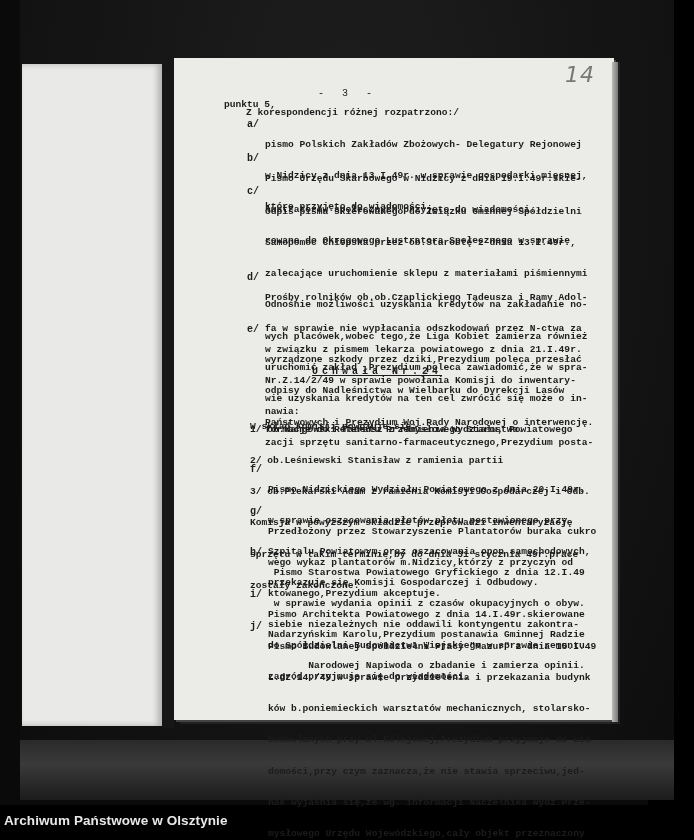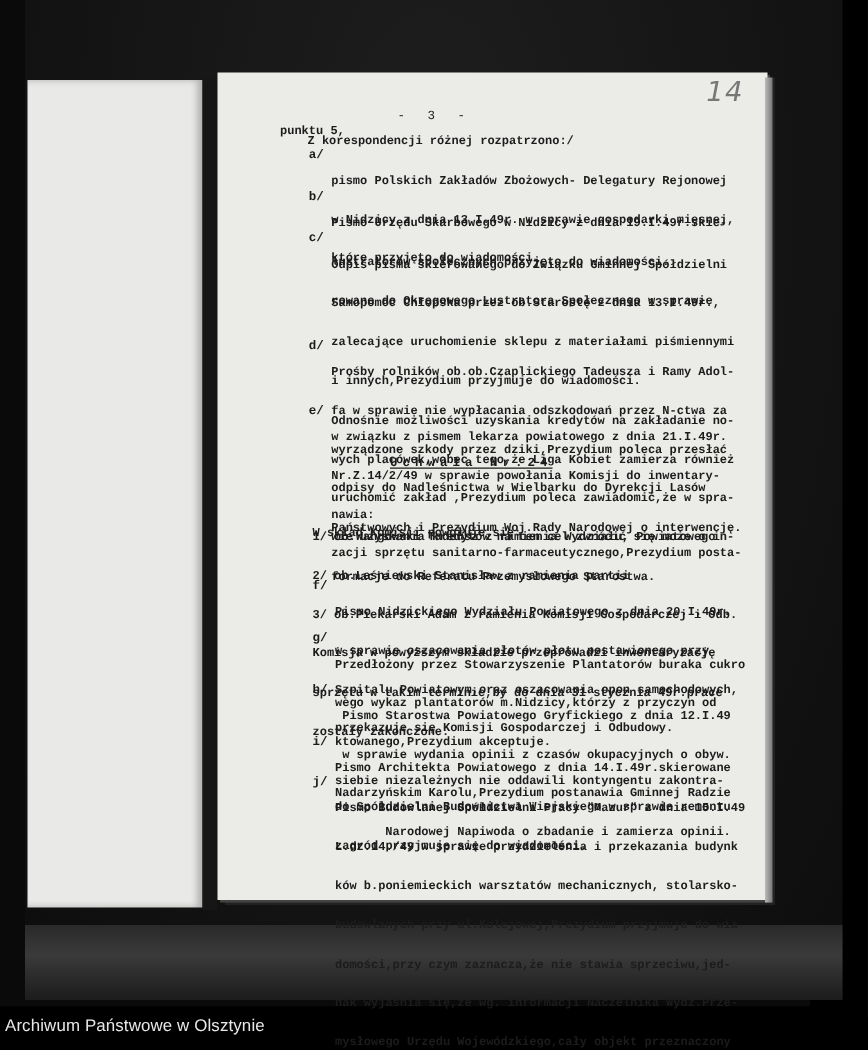--- a/index.html
+++ b/index.html
@@ -52,21 +52,21 @@
   .text .line { display: block; }
   .marker {
     position: absolute; font-size: 10px; color: #1c1c1c; font-weight: bold;
   }
   .heading {
     position: absolute; left: 312px; top: 366px; font-size: 10px; font-weight: bold; color: #1c1c1c;
     letter-spacing: 4px; text-decoration: underline;
   }
   .footer {
     position: absolute; left: 4px; top: 813px; font-family: "Liberation Sans", sans-serif;
-    font-size: 13.5px; color: #e8e8e8; font-weight: normal; letter-spacing: 0.1px;
+    font-size: 13.5px; color: #e8e8e8; font-weight: bold; letter-spacing: 0.1px;
   }
 </style>
 </head>
 <body>
 
 <div class="scan">
   <div class="table-surface"></div>
   <div class="bottom-shadow"></div>
   <div class="left-page"></div>
   <div class="gutter"></div>
@@ -91,21 +91,20 @@
     <span class="line">Pismo Urzędu Skarbowego w Nidzicy z dnia 19.I.49r.skie-</span>
     <span class="line">lustratorów społecznych przyjęto do wiadomości.</span>
     <span class="line">rowane do Okręgowego Lustratora Społecznego w sprawie</span>
   </div>
 
   <div class="marker" style="left:247px; top:186px;">c/</div>
   <div class="text" style="left:265px; top:186px;">
     <span class="line">Odpis pisma skierowanego do Związku Gminnej Spółdzielni</span>
     <span class="line">Samopomoc Chłopska przez ob.Starostę z dnia 13.I.49r.,</span>
     <span class="line">zalecające uruchomienie sklepu z materiałami piśmiennymi</span>
-    <span class="line">i innych,Prezydium przyjmuje do wiadomości.</span>
     <span class="line">Odnośnie możliwości uzyskania kredytów na zakładanie no-</span>
     <span class="line">wych placówek,wobec tego,że Liga Kobiet zamierza również</span>
     <span class="line">uruchomić zakład ,Prezydium poleca zawiadomić,że w spra-</span>
     <span class="line">wie uzyskania kredytów na ten cel zwrócić się może o in-</span>
     <span class="line">formacje do Referatu Przemysłowego Starostwa.</span>
   </div>
 
   <div class="marker" style="left:247px; top:272px;">d/</div>
   <div class="text" style="left:265px; top:272px;">
     <span class="line">Prośby rolników ob.ob.Czaplickiego Tadeusza i Ramy Adol-</span>

